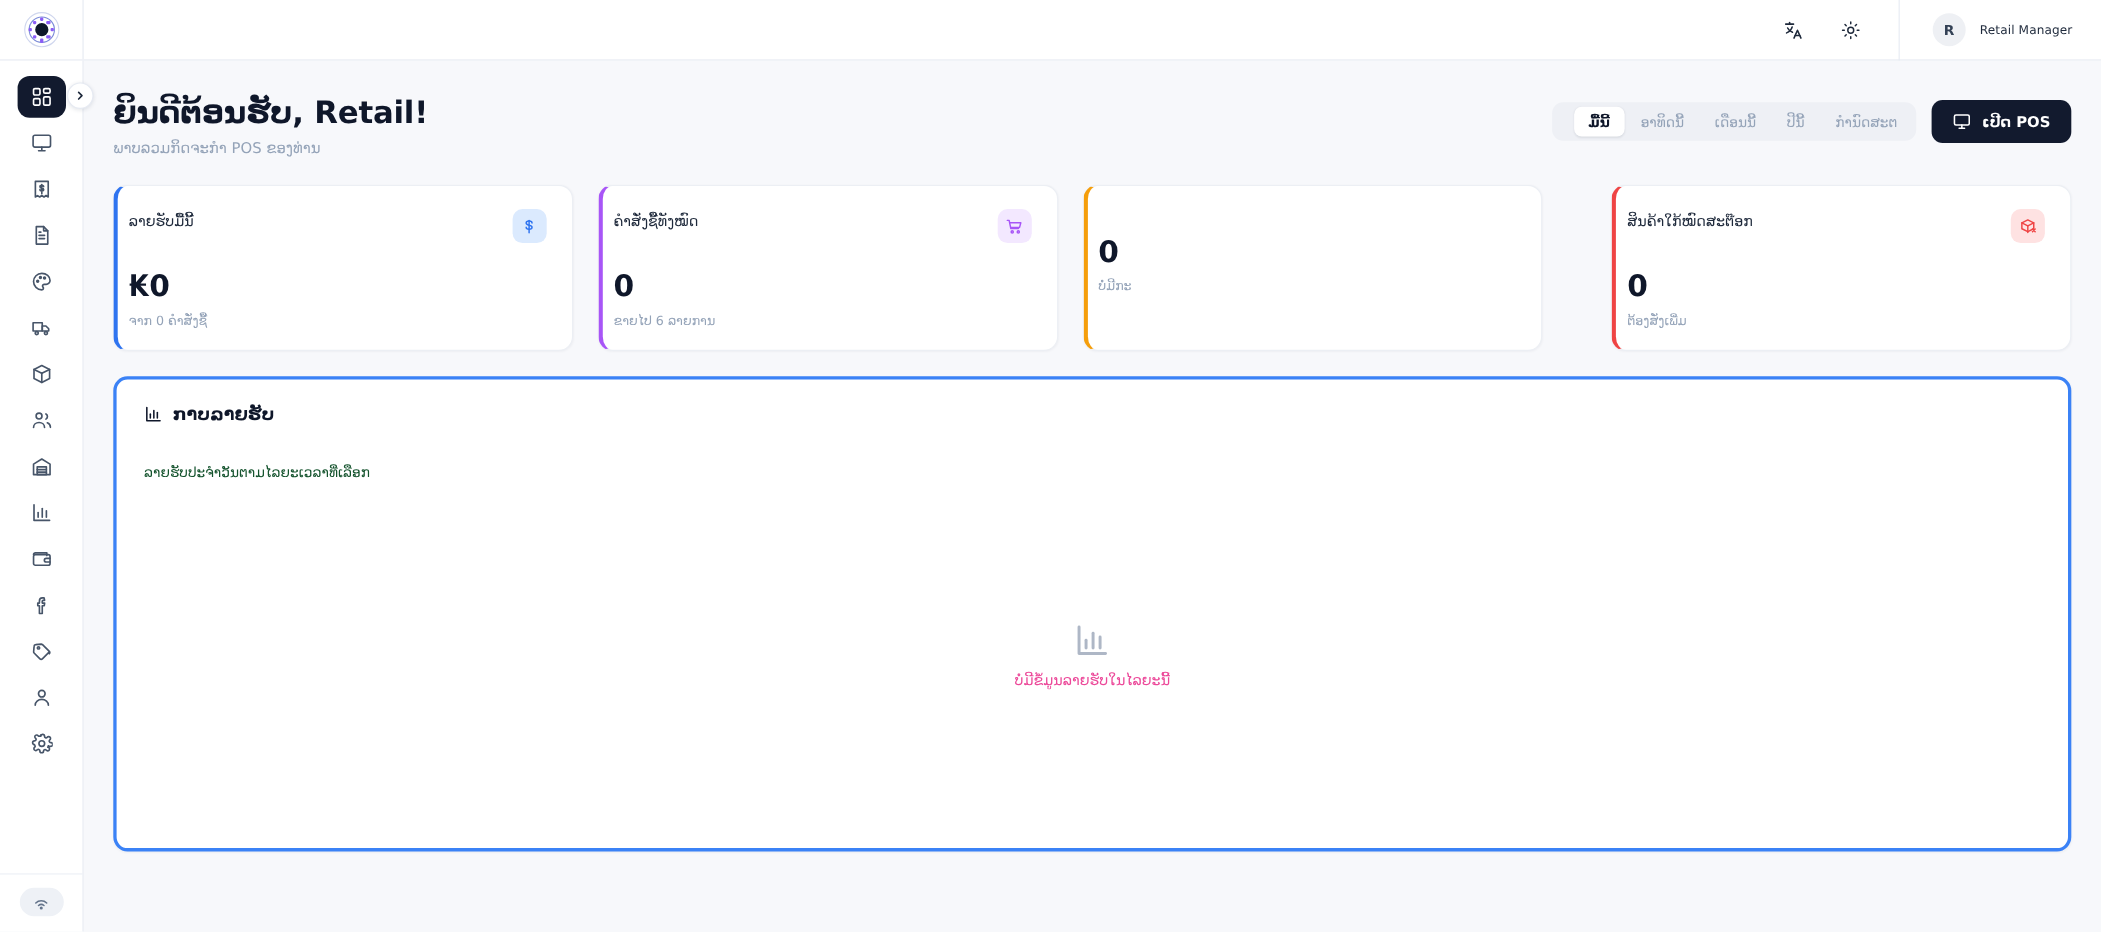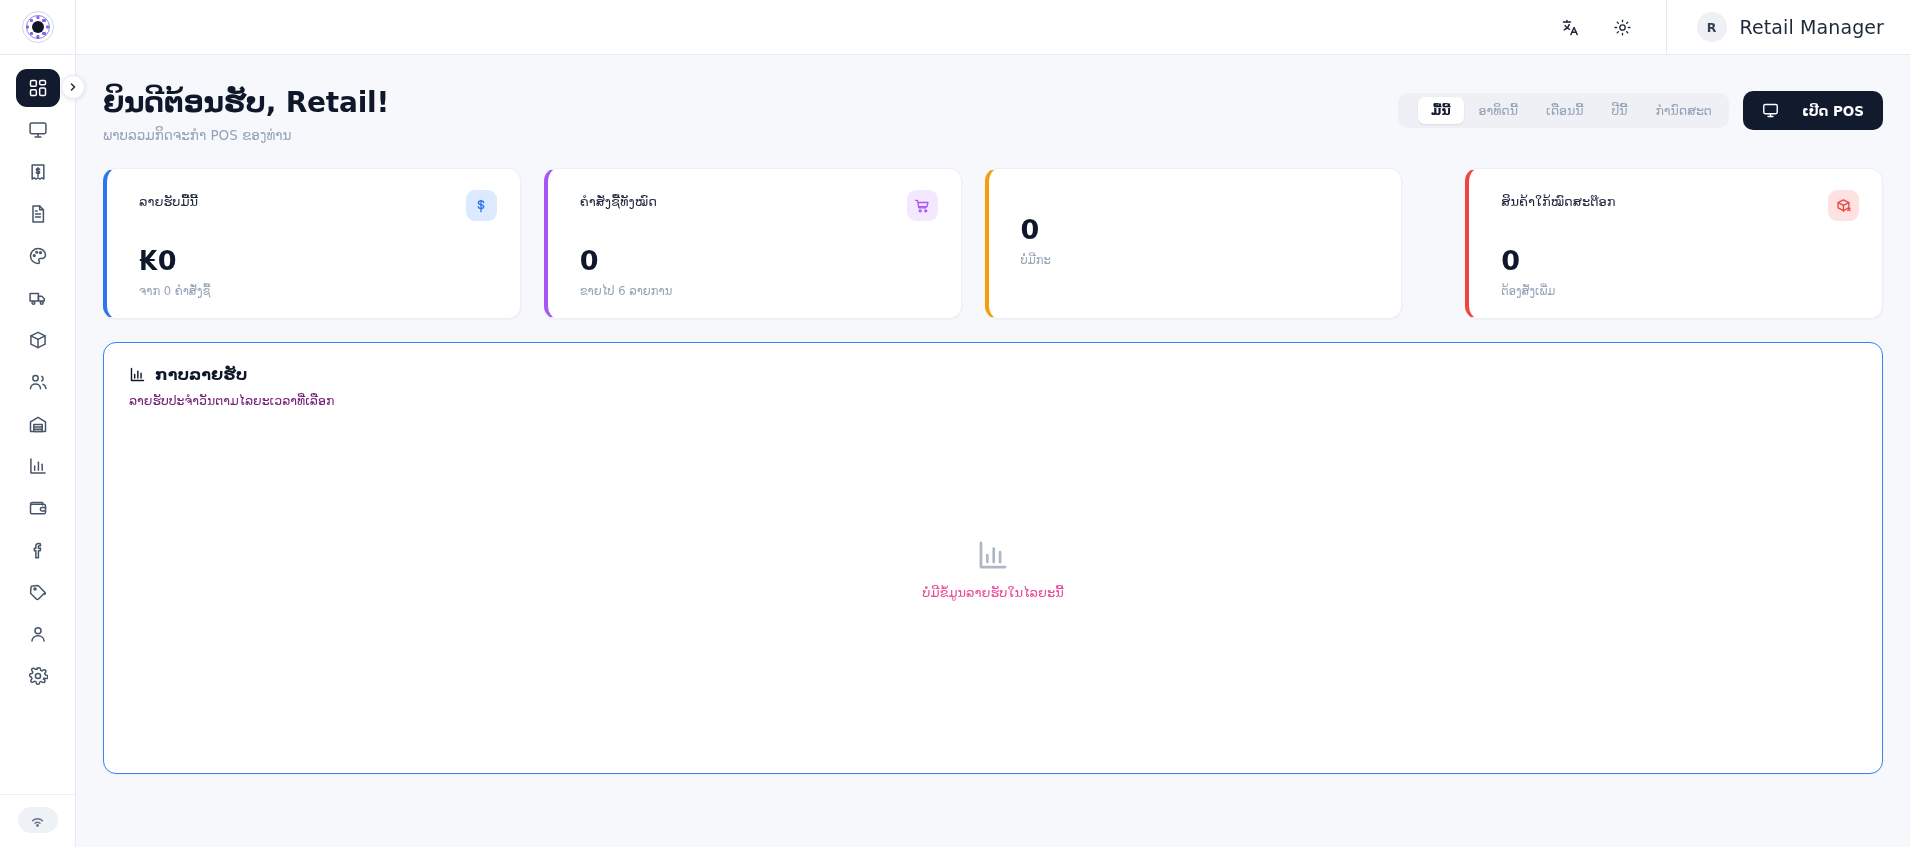--- a/index.html
+++ b/index.html
@@ -89,80 +89,80 @@
     color: #1e293b; cursor: pointer; margin-left: 18px;
   }
   .topbar-icon svg { width: 19px; height: 19px; }
   .topbar-sep { width: 1px; height: 55px; background: #e6eaf2; margin-left: 26px; margin-right: 0; }
   .user-chip { display: flex; align-items: center; gap: 13px; padding-left: 30px; cursor: pointer; }
   .avatar {
     width: 30px; height: 30px; border-radius: 50%; background: #eef0f4;
     color: #334155; font-size: 12.5px; font-weight: 600;
     display: flex; align-items: center; justify-content: center;
   }
-  .user-name { font-size: 19px; color: #1e293b; font-weight: 500; letter-spacing: .1px; }
+  .user-name { font-size: 11px; color: #1e293b; font-weight: 500; letter-spacing: .1px; }
 
   .content { flex: 1 1 auto; padding: 30px 27px 0 27px; overflow: hidden; }
 
   .page-head { display: flex; align-items: flex-start; justify-content: space-between; margin-bottom: 25px; }
   .page-title { font-size: 28px; font-weight: 800; color: #0f172a; letter-spacing: -.2px; line-height: 1.25; }
   .page-sub { font-size: 13.5px; color: #94a3b8; margin-top: 7px; }
 
   .head-right { display: flex; align-items: center; gap: 14px; padding-top: 6px; }
   .seg {
     display: flex; align-items: center; gap: 2px;
     background: #eef0f5; border-radius: 10px; padding: 4px;
   }
   .seg-btn {
     padding: 6px 13px; border-radius: 7px; font-size: 12.5px;
     color: #94a3b8; cursor: pointer; white-space: nowrap; background: transparent;
     border: none; font-family: inherit;
   }
   .seg-btn.active { background: #ffffff; color: #0f172a; font-weight: 700; box-shadow: 0 1px 2px rgba(15,23,42,.09); margin-left: 16px; }
   .pos-btn {
-    display: flex; align-items: center; gap: 23px;
+    display: flex; align-items: center; gap: 10px;
     background: #121a2e; color: #ffffff;
     padding: 11px 19px; border-radius: 10px;
     font-size: 13.5px; font-weight: 700; cursor: pointer; border: none;
     font-family: inherit; white-space: nowrap;
   }
   .pos-btn svg { width: 17px; height: 17px; }
 
   
   .kpi-row { display: flex; gap: 23px; }
   .kpi {
     flex: 1 1 0; background: #ffffff;
     border: 1px solid #eceff4; border-radius: 13px;
     border-left-width: 4px; border-left-style: solid;
-    padding: 21px 23px 20px 32px;
+    padding: 21px 23px 20px 10px;
     min-height: 148px;
     box-shadow: 0 1px 2px rgba(15,23,42,.04);
     display: flex; flex-direction: column;
   }
   .kpi-top { display: flex; align-items: flex-start; justify-content: space-between; }
   .kpi-label { font-size: 13px; color: #1e293b; font-weight: 500; padding-top: 4px; }
   .kpi-icon {
     width: 31px; height: 31px; border-radius: 9px;
     display: flex; align-items: center; justify-content: center; flex: 0 0 31px;
   }
   .kpi-icon svg { width: 16px; height: 16px; }
   .kpi-value { font-size: 27px; font-weight: 800; color: #0f172a; margin-top: 26px; line-height: 1; }
   .kpi-foot { font-size: 11.5px; color: #94a3b8; margin-top: 10px; }
 
   
   .chart-card {
     margin-top: 23px; background: #ffffff;
-    border: 1px solid #3b82f6; border-radius: 13px;
+    border: 3px solid #3b82f6; border-radius: 13px;
     height: 432px; padding: 22px 25px;
     box-shadow: 0 1px 2px rgba(15,23,42,.04);
-    display: flex; flex-direction: column; position: relative;
+    display: flex; flex-direction: column; position: relative; gap: 27px;
   }
   .chart-title { display: flex; align-items: center; gap: 9px; font-size: 16px; font-weight: 700; color: #0f172a; }
   .chart-title svg { width: 17px; height: 17px; color: #0f172a; }
-  .chart-sub { font-size: 12.5px; color: #701a75; margin-top: 9px; }
+  .chart-sub { font-size: 12.5px; color: #14532d; margin-top: 9px; }
   .chart-empty {
     flex: 1 1 auto; display: flex; flex-direction: column;
     align-items: center; justify-content: center; gap: 13px;
     margin-top: -22px;
   }
   .chart-empty svg { width: 34px; height: 34px; color: #aeb7c6; }
   .chart-empty-text { font-size: 13px; color: #ec4899; }
 </style>
 </head>
 <body>

